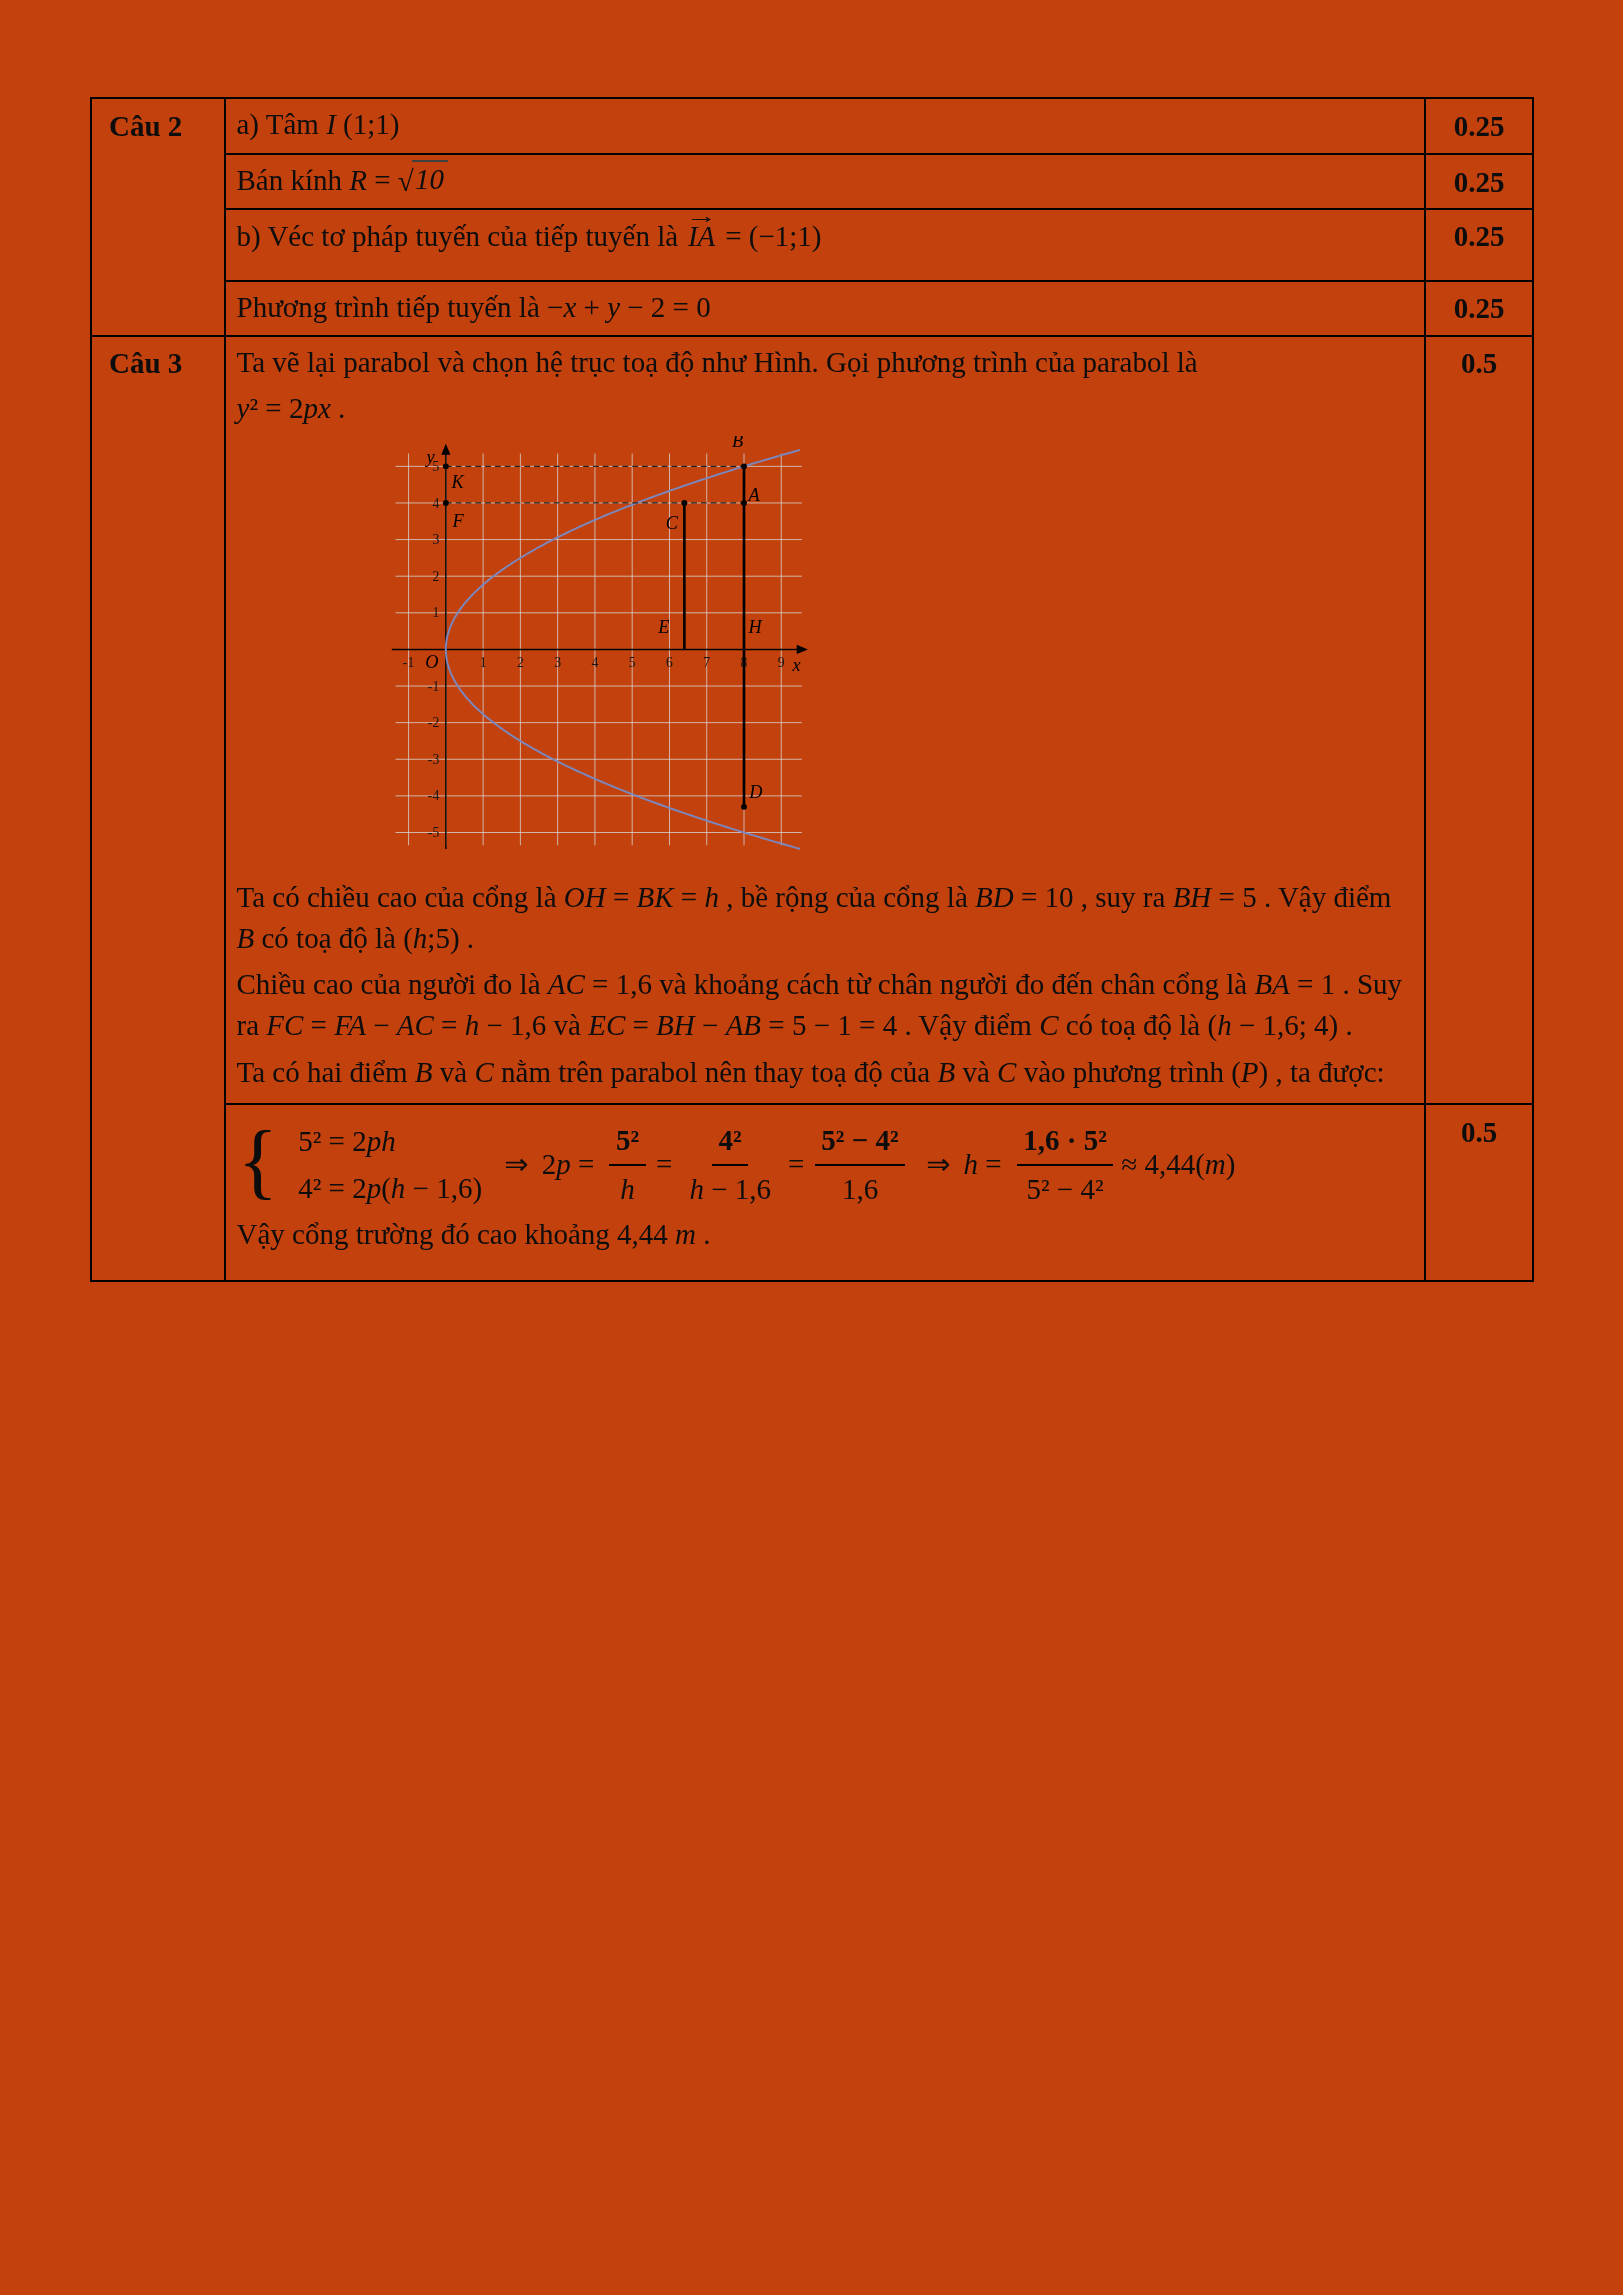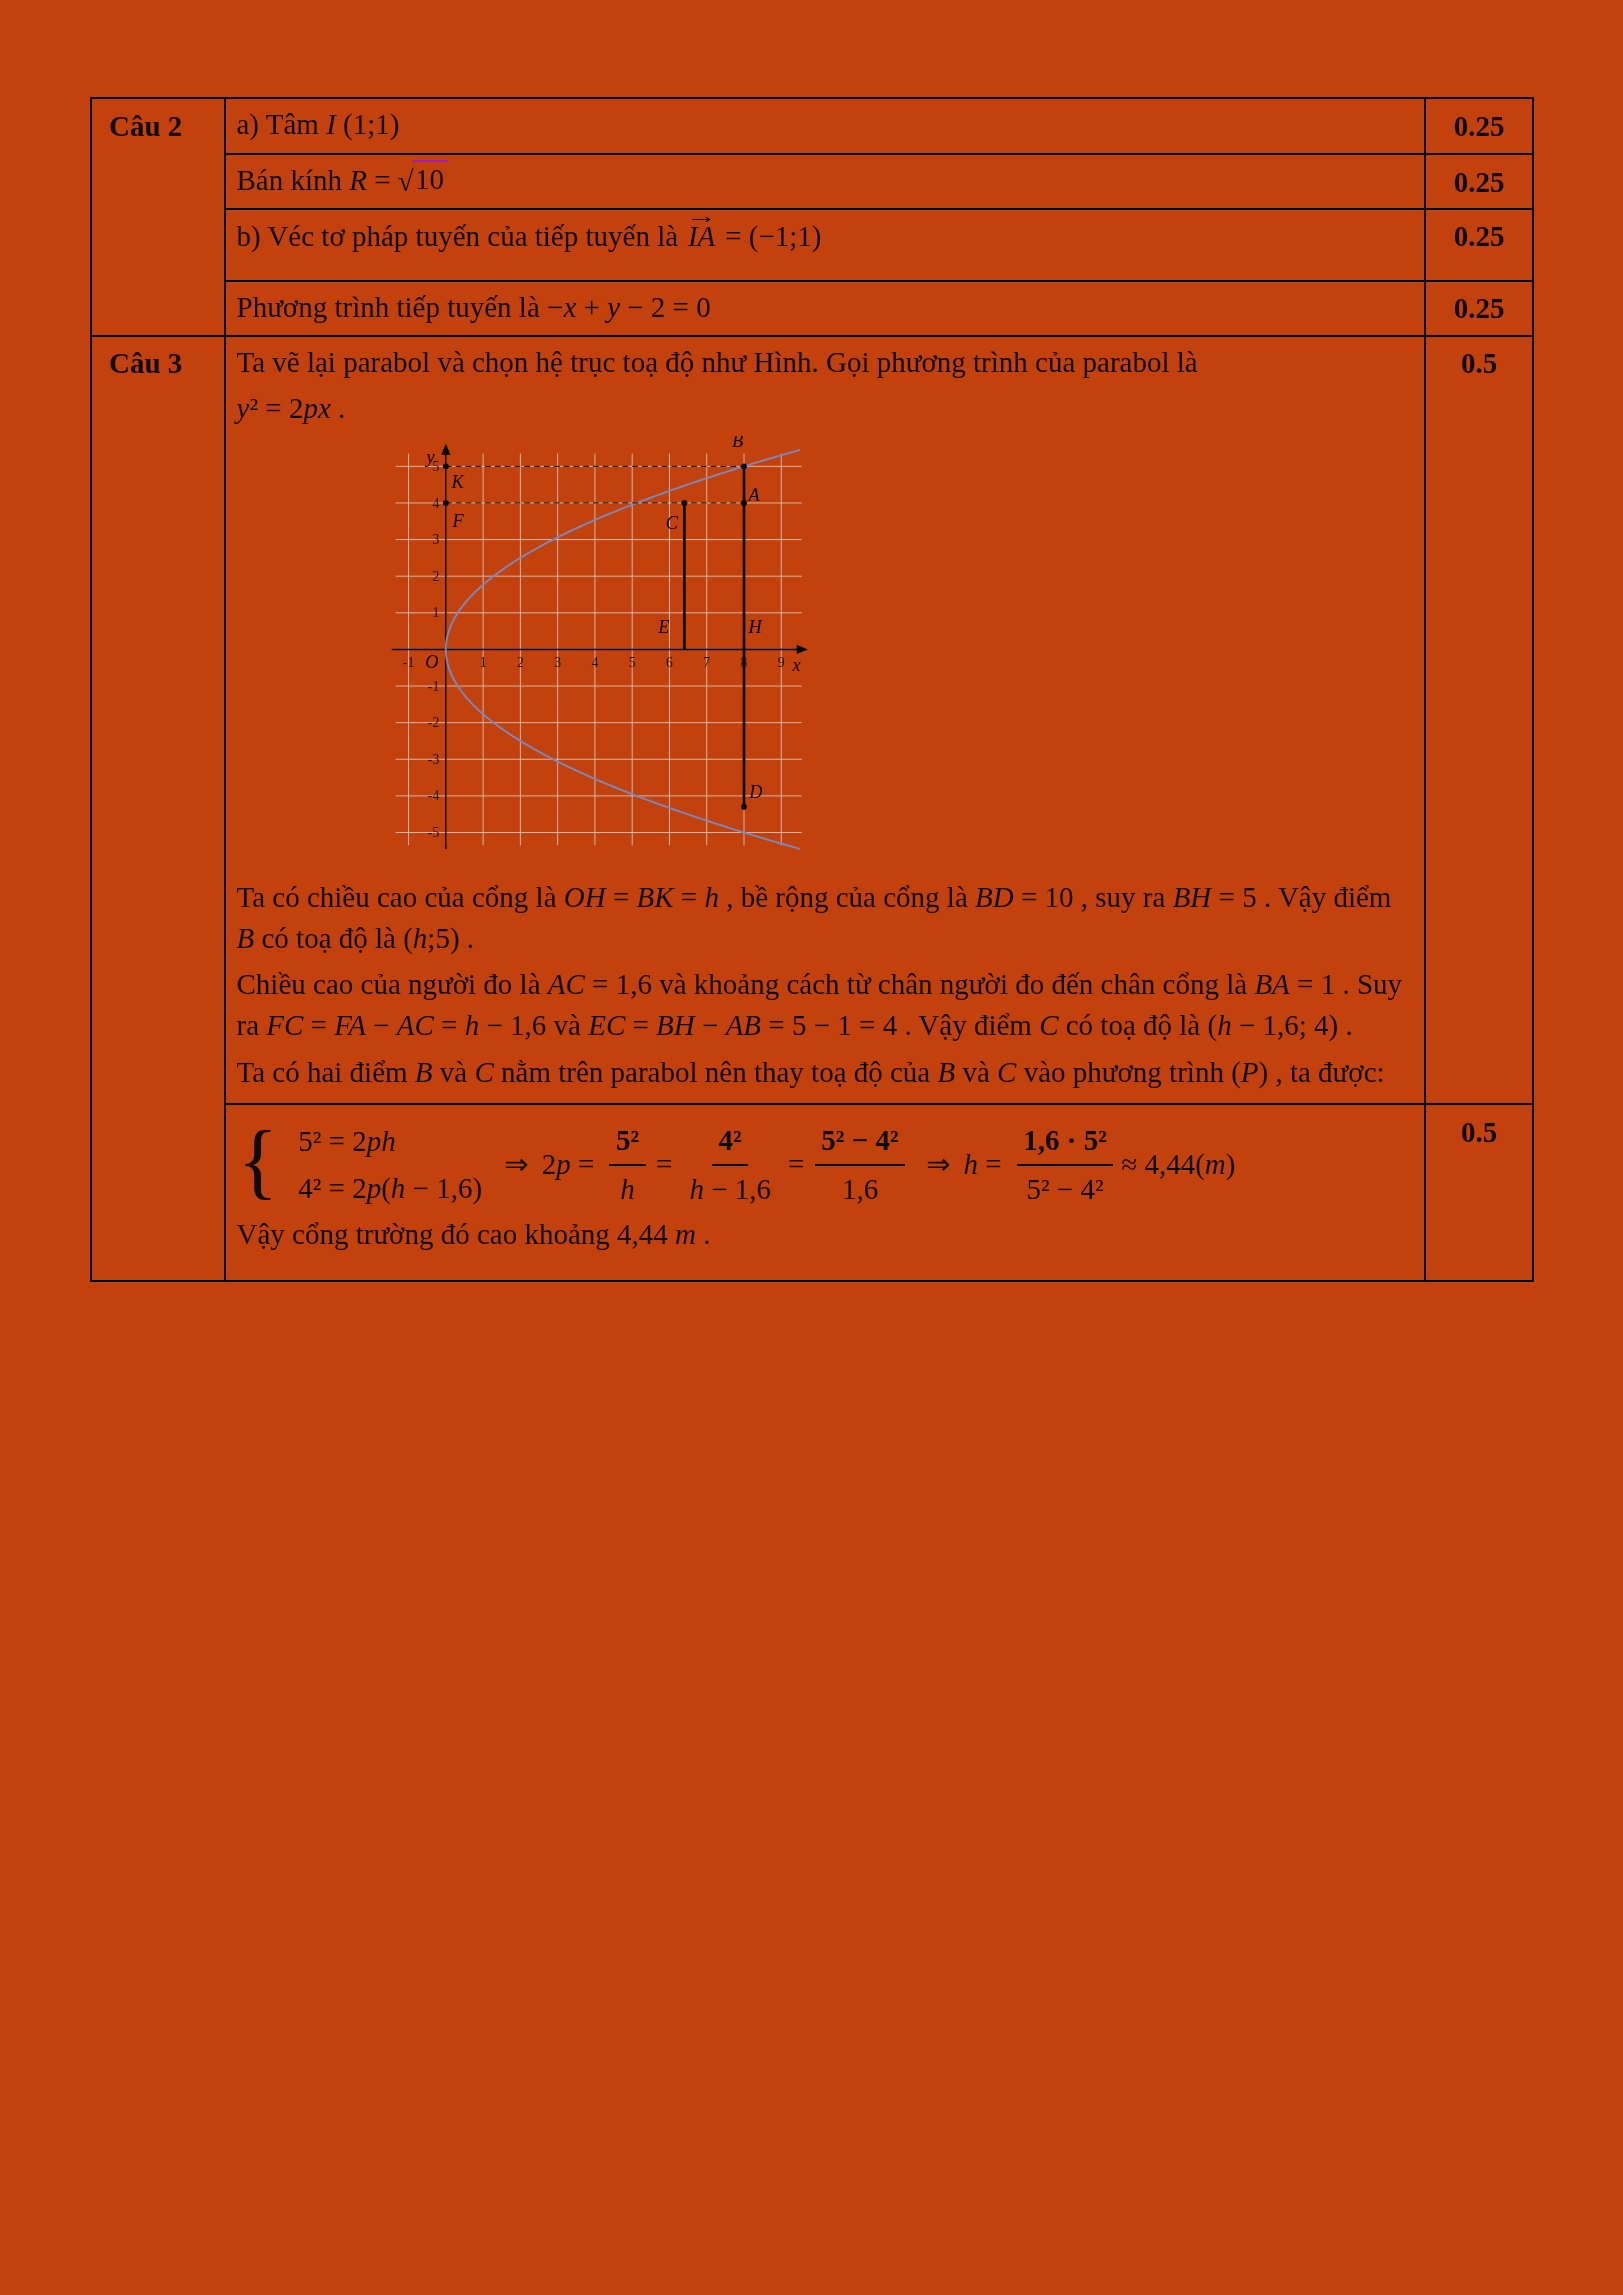--- a/index.html
+++ b/index.html
@@ -9,21 +9,21 @@
   col.c1{width:134px;} col.c2{width:1200px;} col.c3{width:108px;}
   td.cell{border:2px solid #000;vertical-align:top;padding:5.2px 10.5px;font-size:29px;line-height:1.42;}
   td.label-cell{font-weight:bold;padding:6.5px 0 0 17px;}
   td.points-cell{font-weight:bold;text-align:center;padding-top:6.5px;}
   .para{margin:0 0 5.2px 0;}
   i{font-style:italic;}
   .mtext{white-space:pre-wrap;}
   
   .sqrt{display:inline-flex;align-items:flex-start;}
   .rad{display:inline-block;transform:translateY(0.7px);}
-  .sqrt-body{display:inline-block;border-top:2px solid #a21caf;margin-left:-2px;padding:1.3px 3.9px 0 3.3px;line-height:1.15;}
+  .sqrt-body{display:inline-block;border-top:2px solid #404040;margin-left:-2px;padding:1.3px 3.9px 0 3.3px;line-height:1.15;font-style:italic;}
   
   .vec{display:inline-block;position:relative;margin:0 2.6px;padding-top:1.3px;}
   .vec-arrow{display:block;position:absolute;left:0;right:0;top:-0.62em;font-size:0.72em;text-align:center;transform:scaleX(1.5);}
   
   .frac{display:inline-flex;flex-direction:column;align-items:center;vertical-align:middle;margin:0 7.9px;text-align:center;}
   .frac .num{display:block;border-bottom:2px solid #000;padding:0 6.5px 3.3px;font-weight:bold;}
   .frac .den{display:block;padding:3.3px 6.5px 0;}
   
   .eq-line{display:flex;align-items:center;flex-wrap:nowrap;padding:9.2px 0 3.9px 1.3px;}
   .system{display:inline-flex;align-items:center;margin-right:9.2px;}

